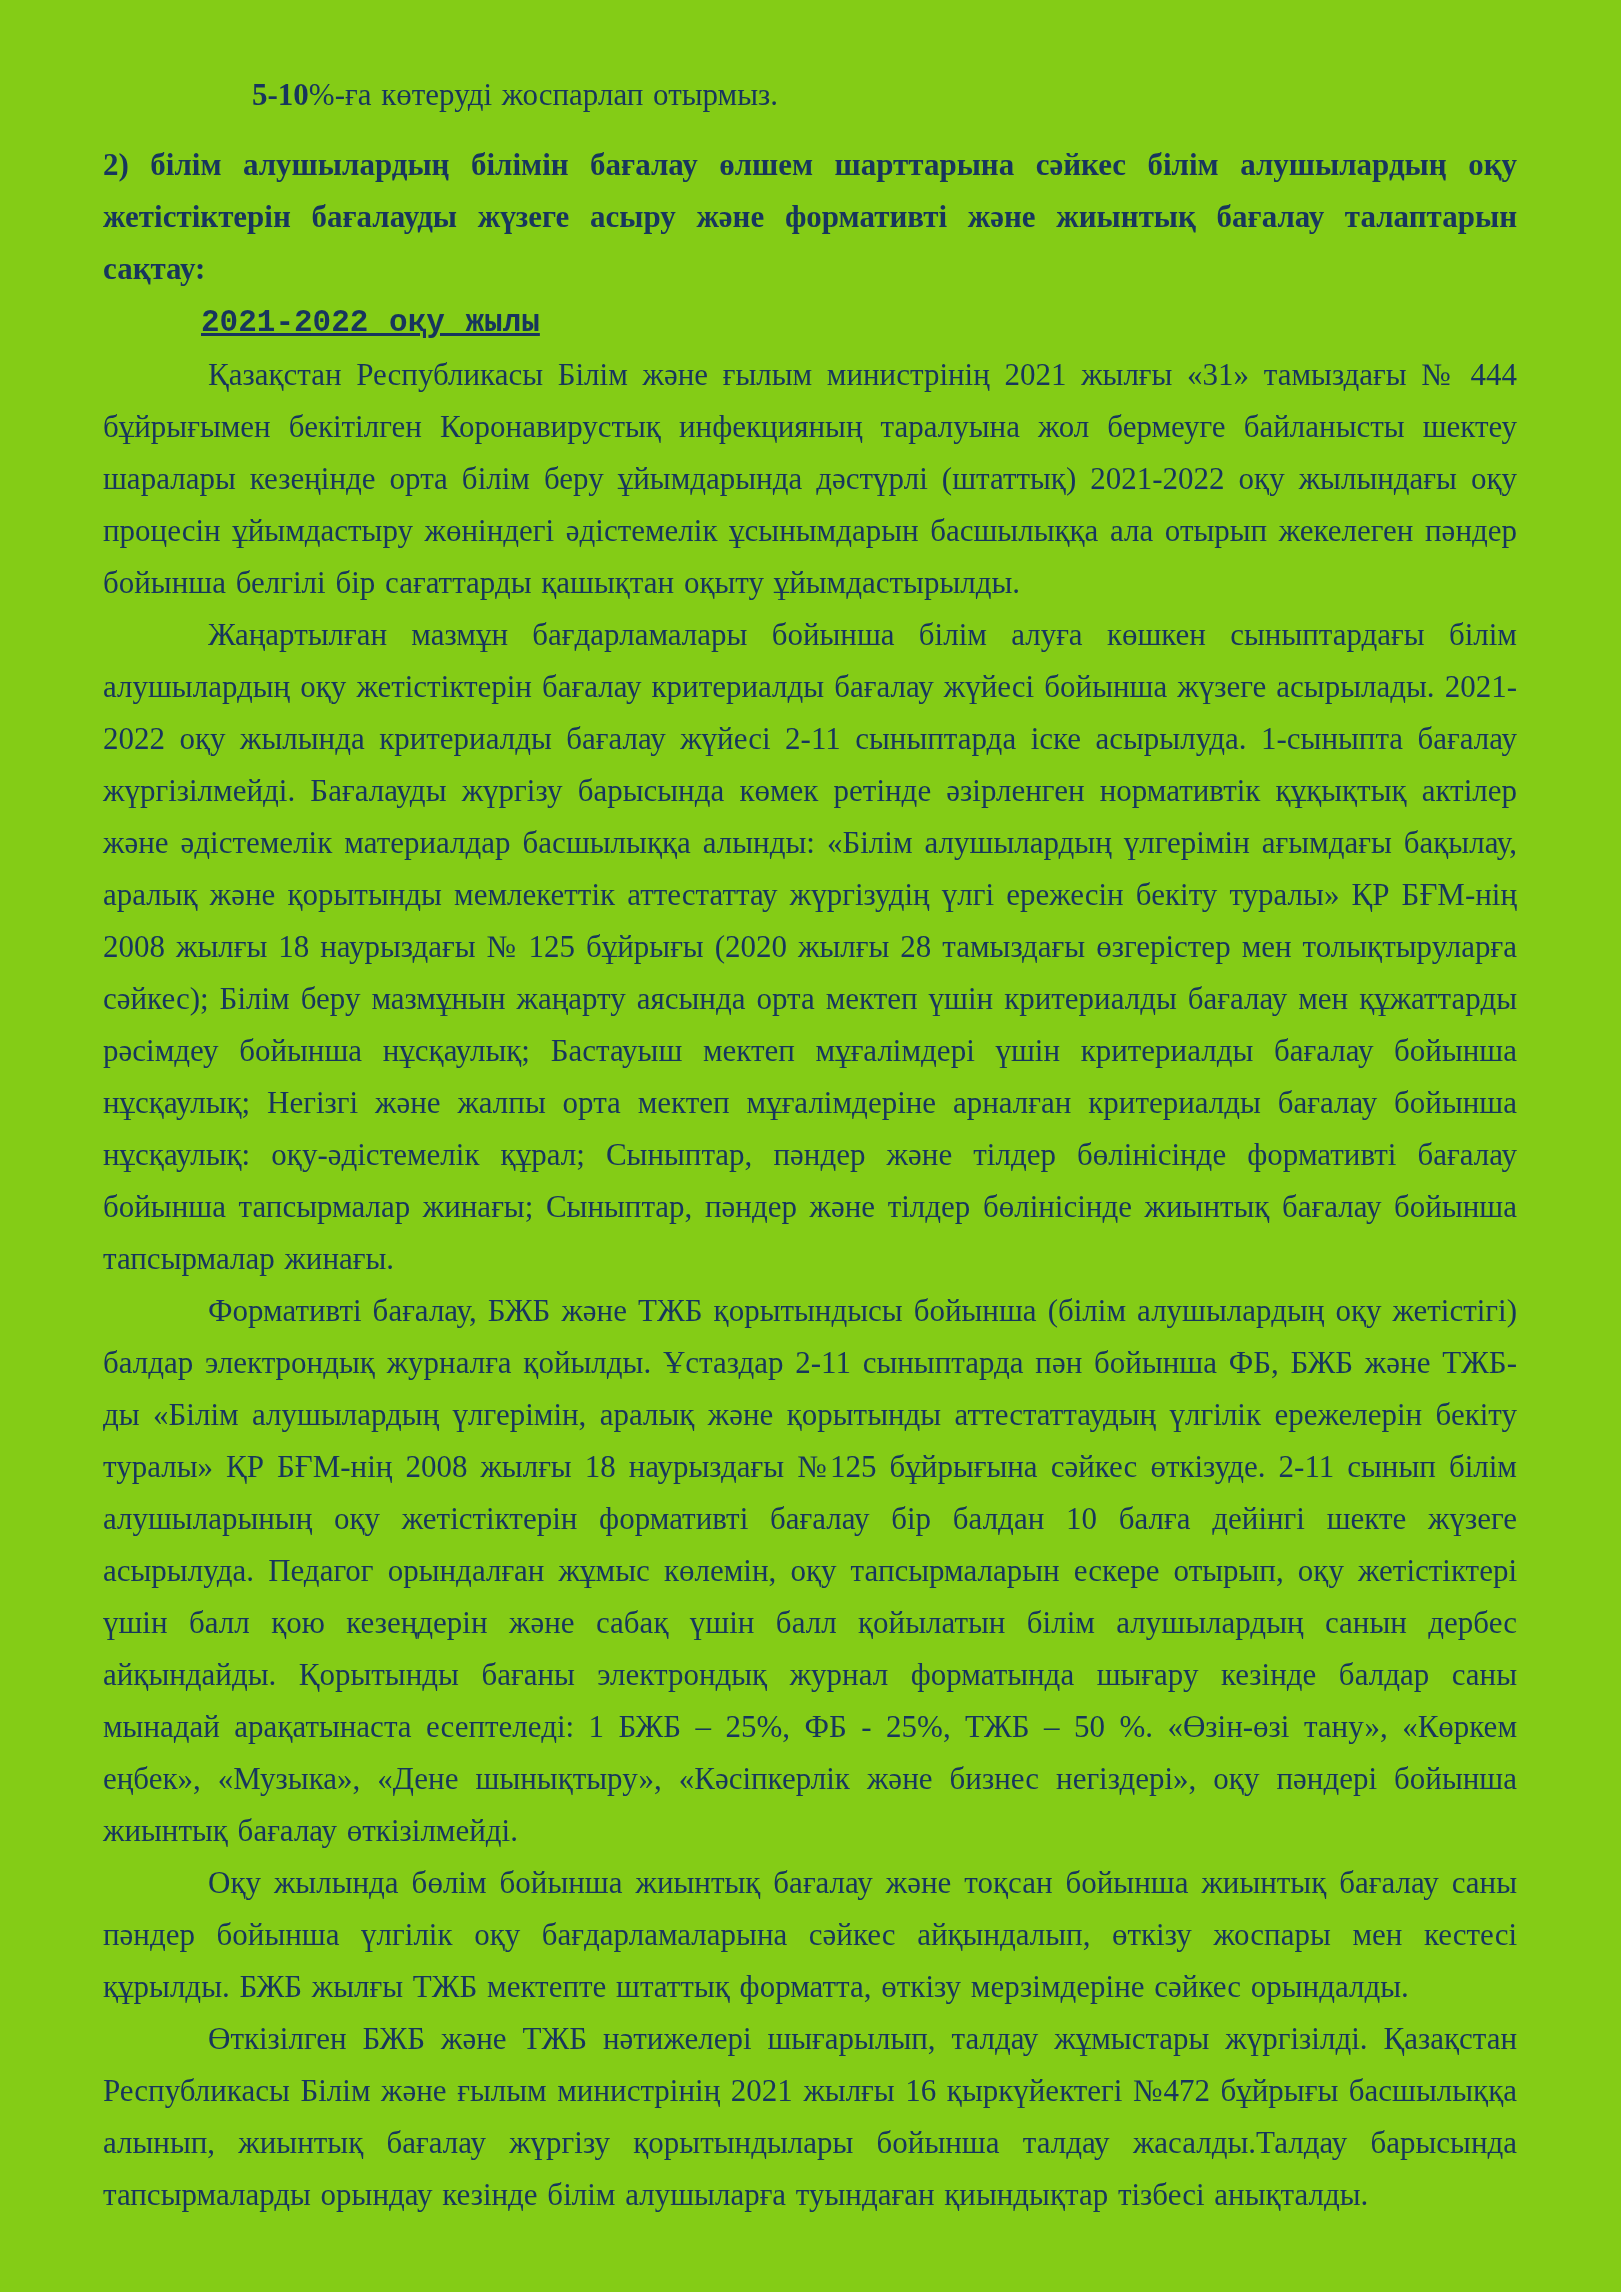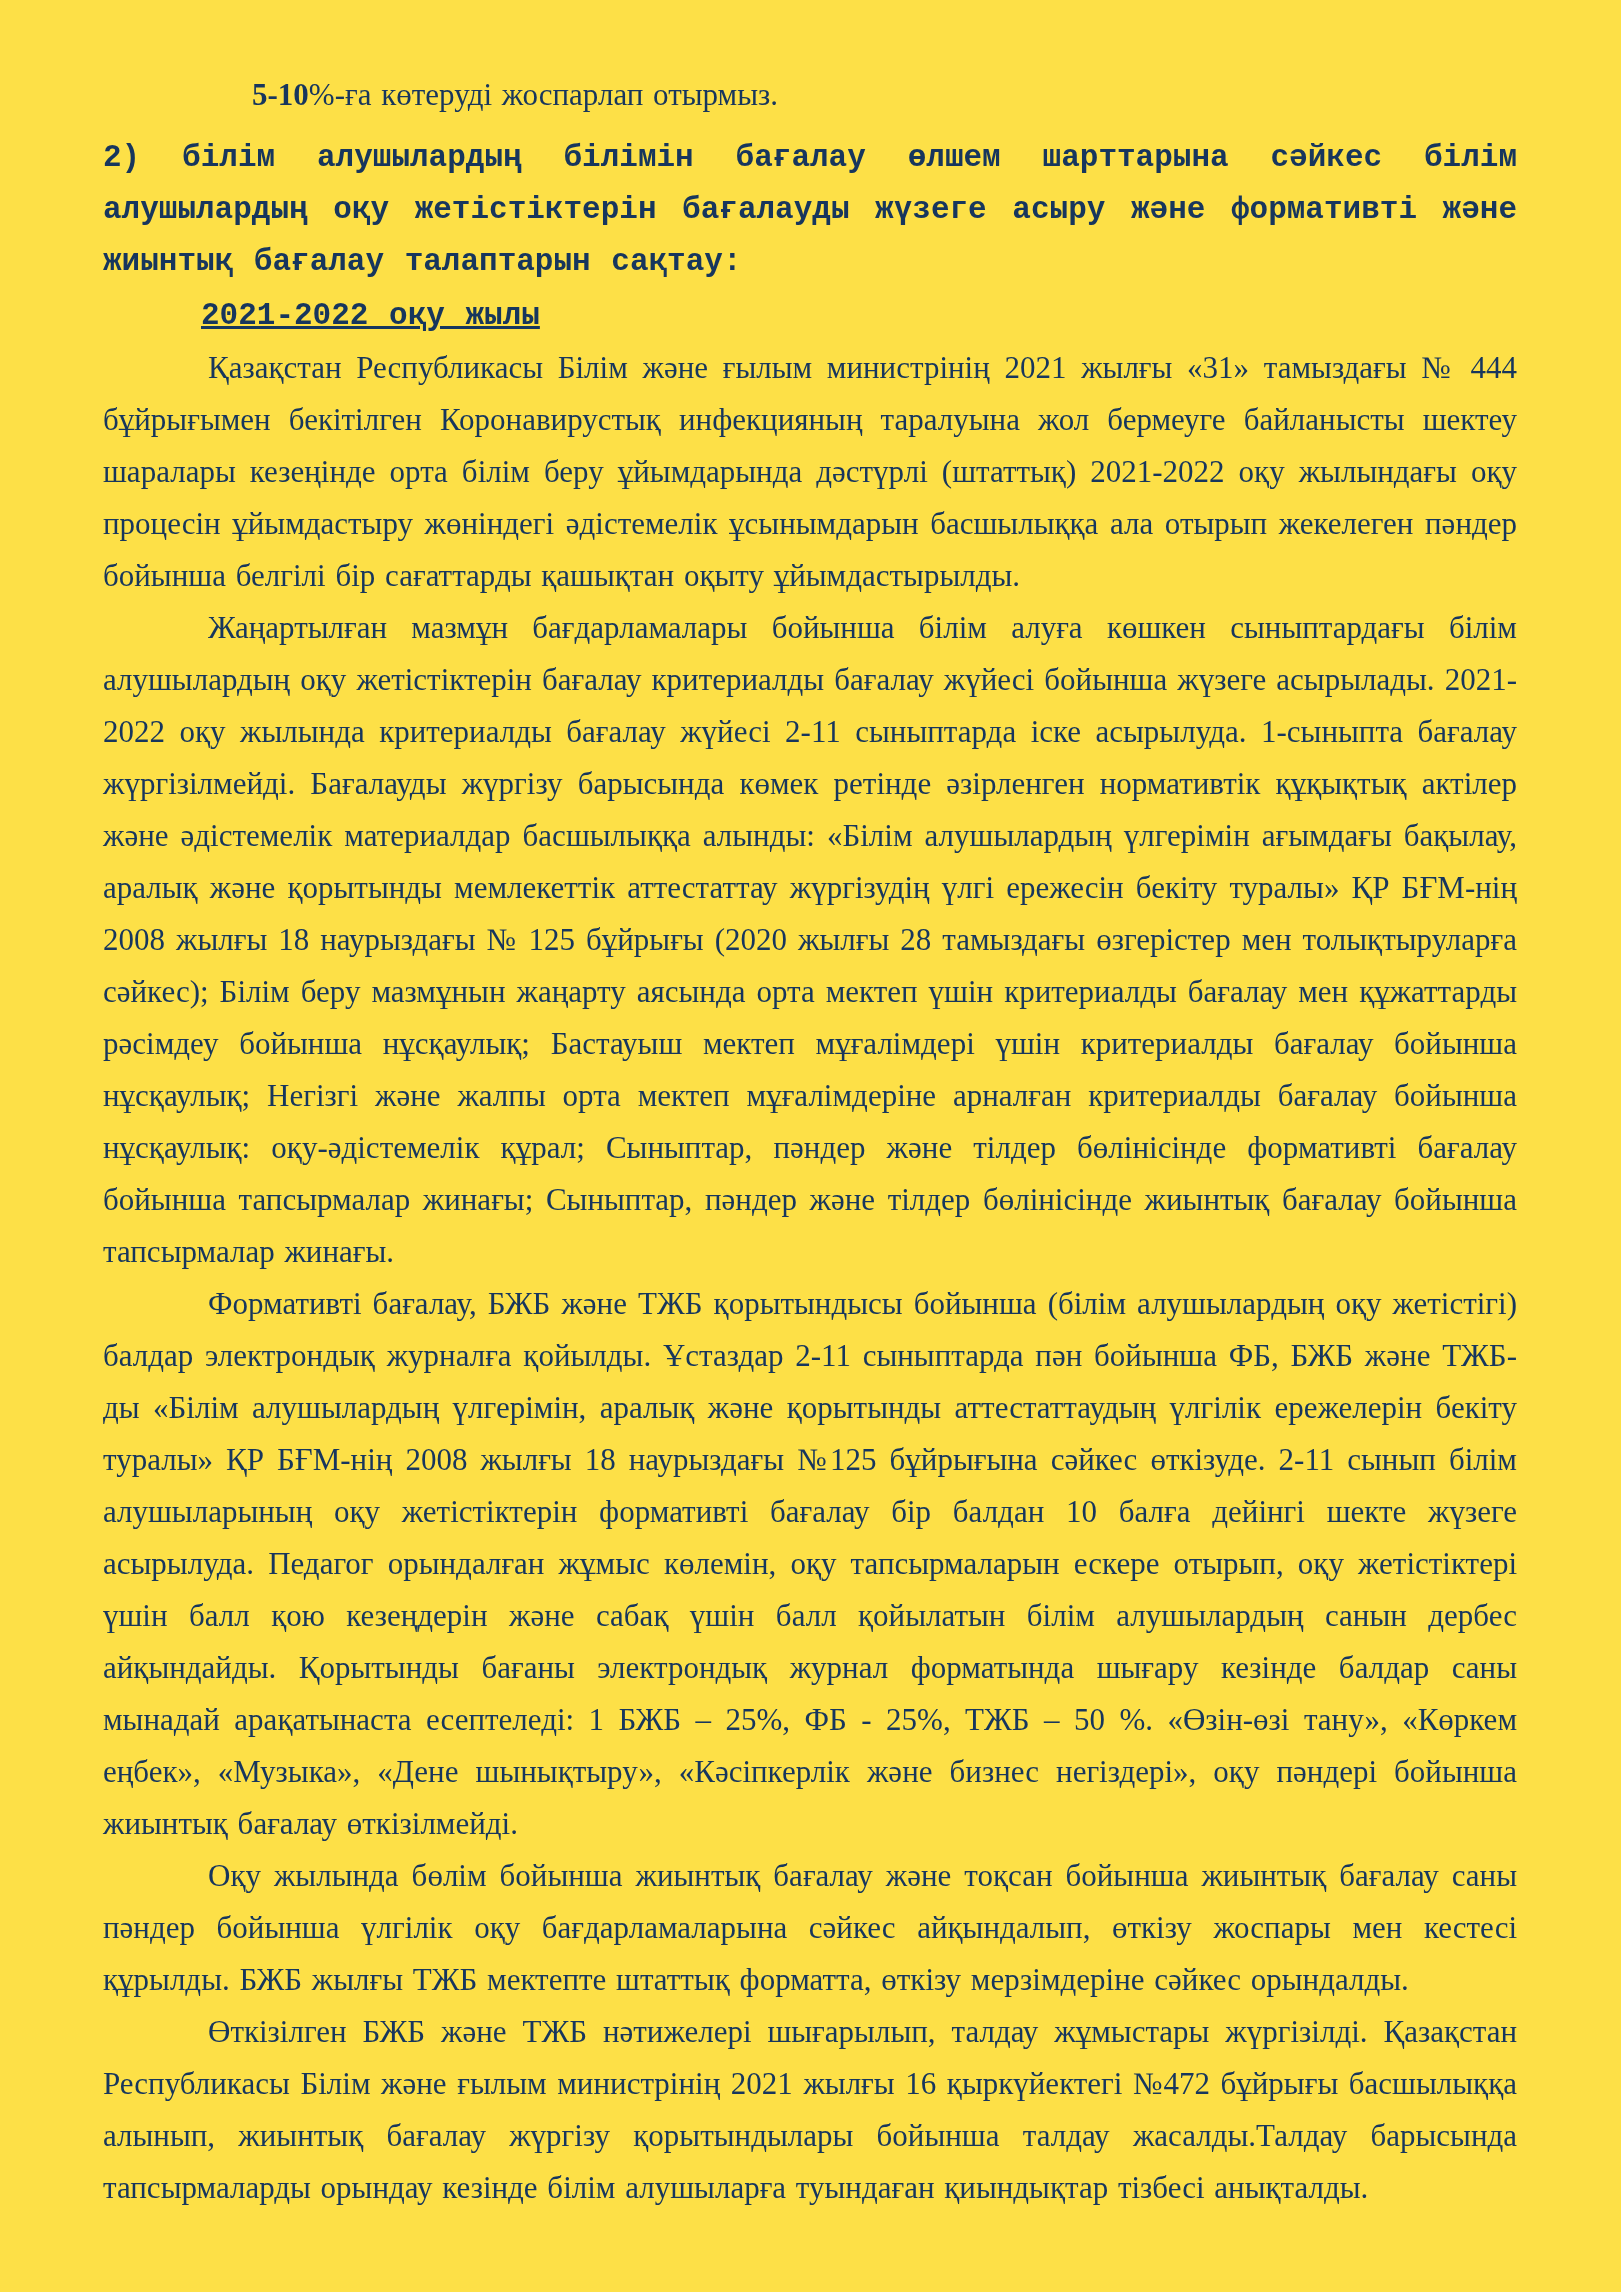--- a/index.html
+++ b/index.html
@@ -9,38 +9,37 @@
     background: #ffffff;
     font-family: "Liberation Serif", "DejaVu Serif", serif;
     color: #17365d;
     overflow: hidden;
   }
   .page {
     box-sizing: border-box;
     width: 1621px;
     height: 2293px;
     padding: 69px 104px 39px 103px;
-    background: #fde047;
+    background: #84cc16;
   }
   p {
     margin: 0;
     font-size: 31px;
     line-height: 52px;
     text-align: justify;
     word-spacing: 2px;
   }
   .intro {
     text-align: left;
     text-indent: 149px;
   }
   .intro b { font-weight: bold; }
   .criteria {
     font-weight: bold;
-    margin-top: 11px;
-    font-family: Liberation Mono, monospace;
+    margin-top: 18px;
   }
   .year-heading {
     font-weight: bold;
     text-align: left;
     text-indent: 98px;
   }
   .year-heading .u { text-decoration: underline; font-family: Liberation Mono, monospace; }
   .indent { text-indent: 105px; }
 </style>
 </head>

